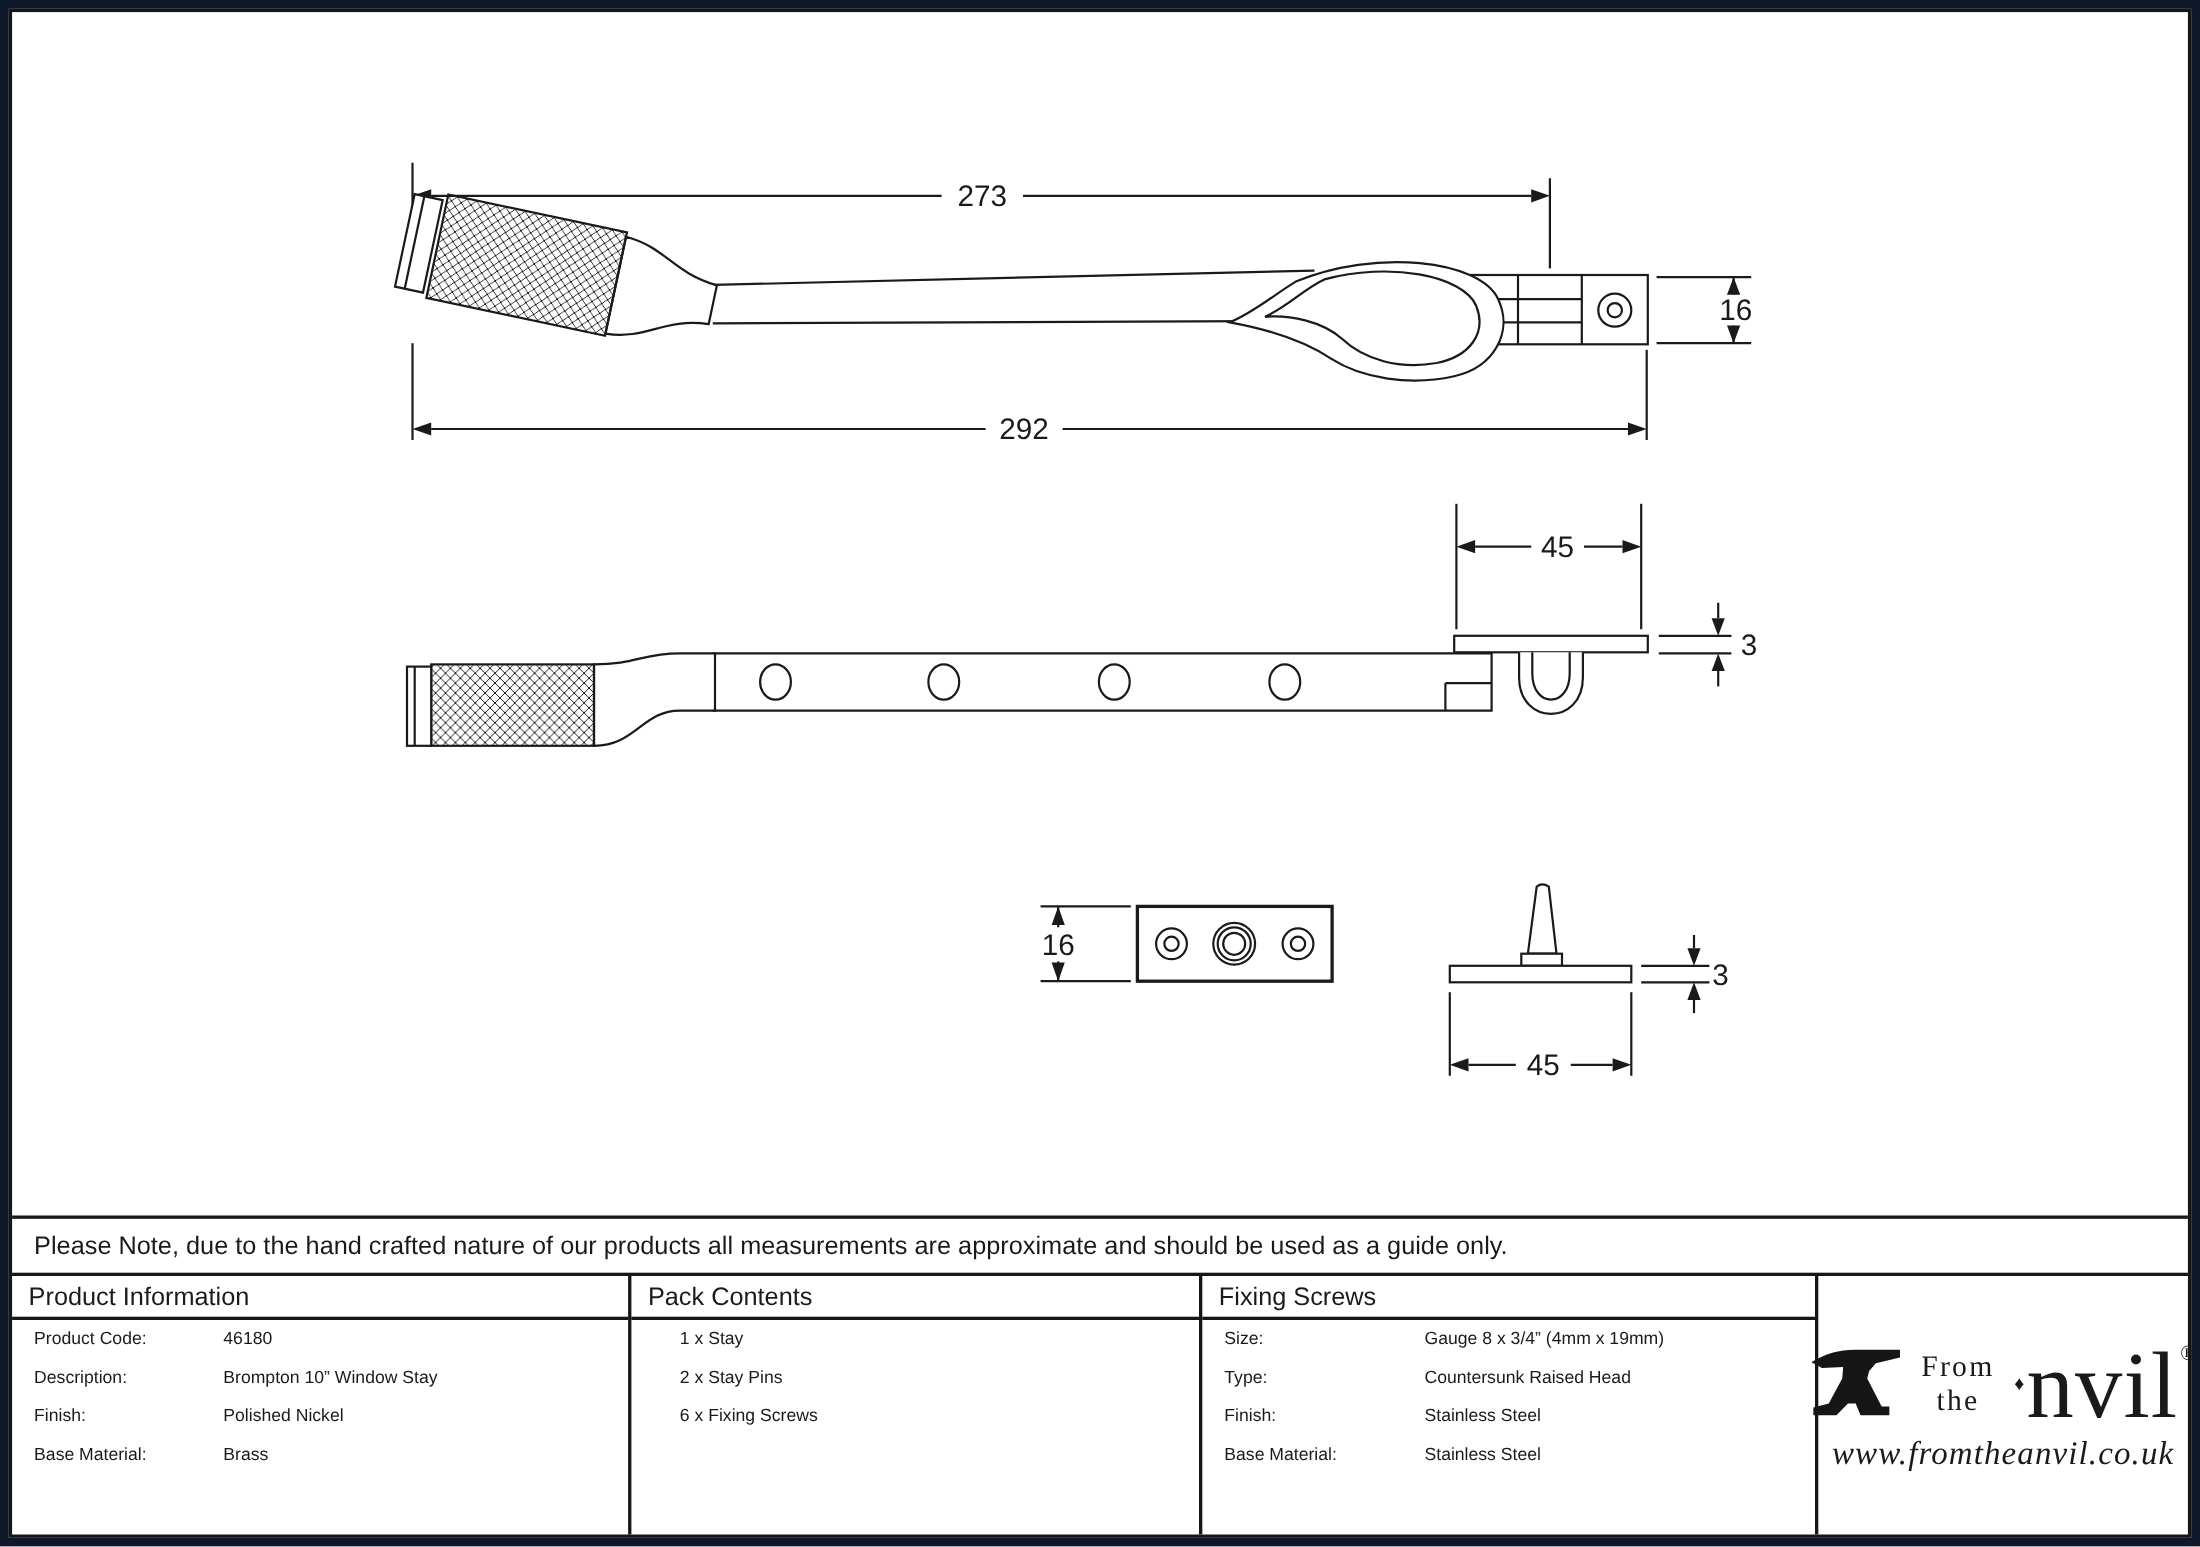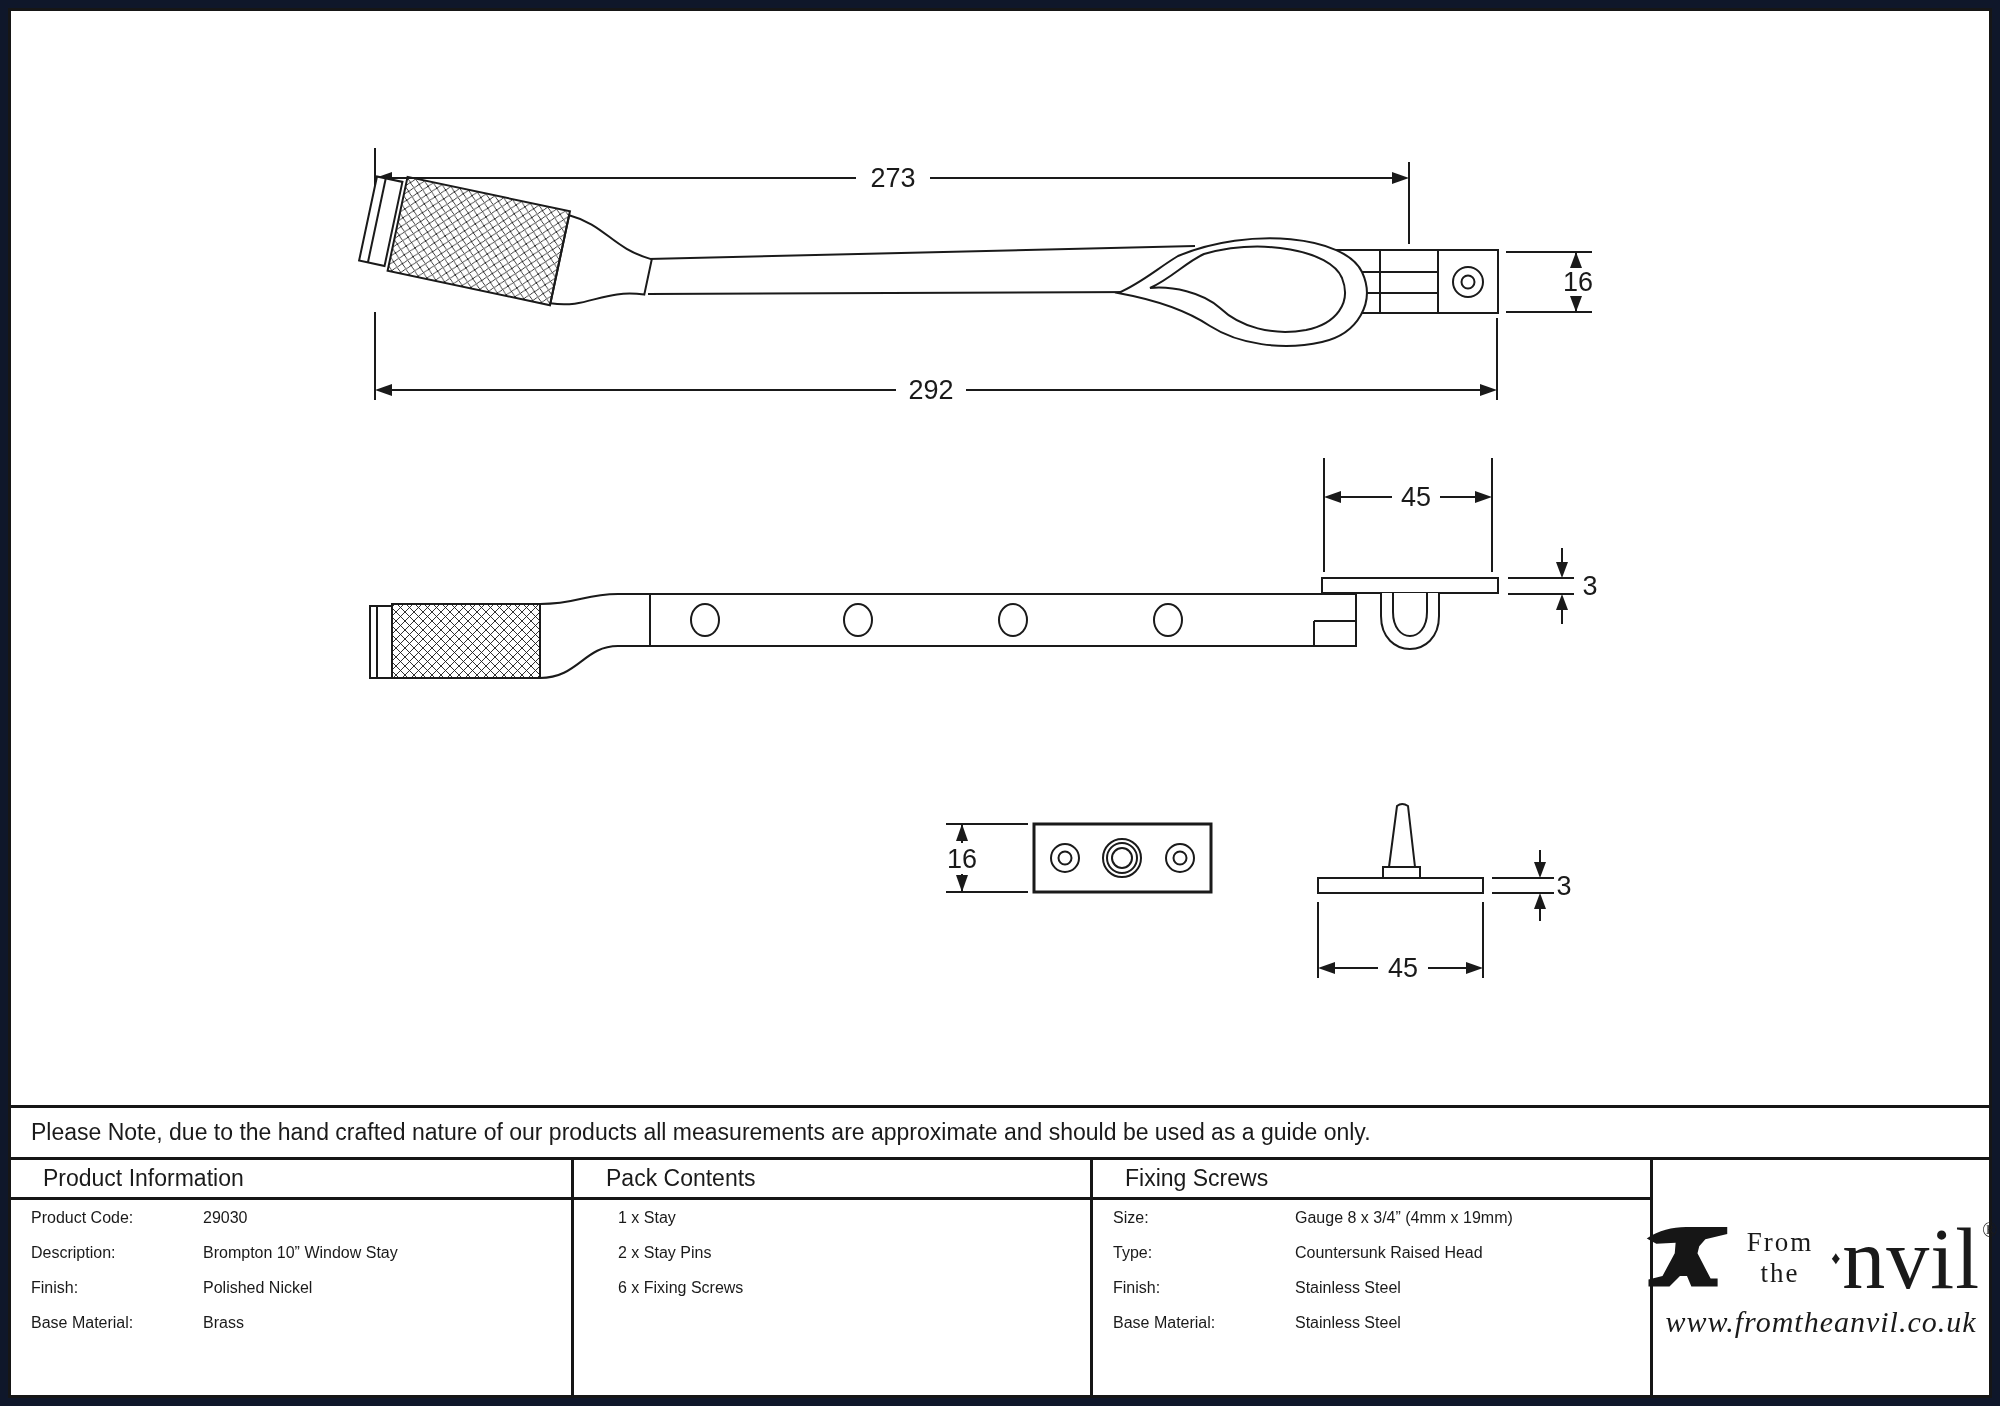--- a/index.html
+++ b/index.html
@@ -5,21 +5,21 @@
   html,body{margin:0;padding:0;background:#e8e8e8;}
   .page{position:relative;width:2000px;height:1406px;background:#0f172a;font-family:"Liberation Sans",sans-serif;color:#1a1a1a;}
   .frame{position:absolute;inset:8px;border:3px solid #161616;display:flex;flex-direction:column;background:#fff;}
   .drawing-area{flex:1;position:relative;}
   .drawing-area svg{position:absolute;inset:0;width:100%;height:100%;}
   .dim{font:27px "Liberation Sans",sans-serif;fill:#1a1a1a;text-anchor:middle;}
   .note-row{height:49px;border-top:3px solid #161616;display:flex;align-items:center;padding-left:20px;font-size:23px;}
   .table-row{height:235px;border-top:3px solid #161616;display:grid;grid-template-columns:560px 519px 560px 1fr;}
   .col{display:flex;flex-direction:column;min-width:0;}
   .col + .col{border-left:3px solid #161616;}
-  .col-header{height:37px;border-bottom:3px solid #161616;display:flex;align-items:center;padding:0 32px;font-size:23px;flex:none;}
+  .col-header{height:37px;border-bottom:3px solid #161616;display:flex;align-items:center;padding:0 15px;font-size:23px;flex:none;}
   .col-body{flex:1;padding:0 20px 0 20px;font-size:16px;line-height:35px;}
   .kv{display:grid;grid-template-columns:172px auto;}
   .kv.wide{grid-template-columns:182px auto;}
   .items div{line-height:35px;margin-left:24px;}
   .logo-cell{display:flex;align-items:center;justify-content:center;}
   .logo{text-align:center;}
   .logo-top{display:flex;align-items:flex-end;justify-content:center;}
   .logo-words{display:flex;flex-direction:row;align-items:flex-start;line-height:1;margin-left:2px;}
   .logo-prefix{font:27px "Liberation Serif",serif;letter-spacing:2px;display:flex;align-items:center;gap:12px;margin-left:10px;margin-bottom:0px;}
   .diamond{font-size:18px;}
@@ -200,21 +200,21 @@
       <span>Please Note, due to the hand crafted nature of our products all measurements are approximate and should be used as a guide only.</span>
     </div>
 
     <div class="table-row">
 
       <div class="col">
         <div class="col-header">Product Information</div>
         <div class="col-body">
           <div class="kv">
             <span>Product Code:</span>
-            <span>29030</span>
+            <span>46180</span>
           </div>
           <div class="kv">
             <span>Description:</span>
             <span>Brompton 10” Window Stay</span>
           </div>
           <div class="kv">
             <span>Finish:</span>
             <span>Polished Nickel</span>
           </div>
           <div class="kv">

